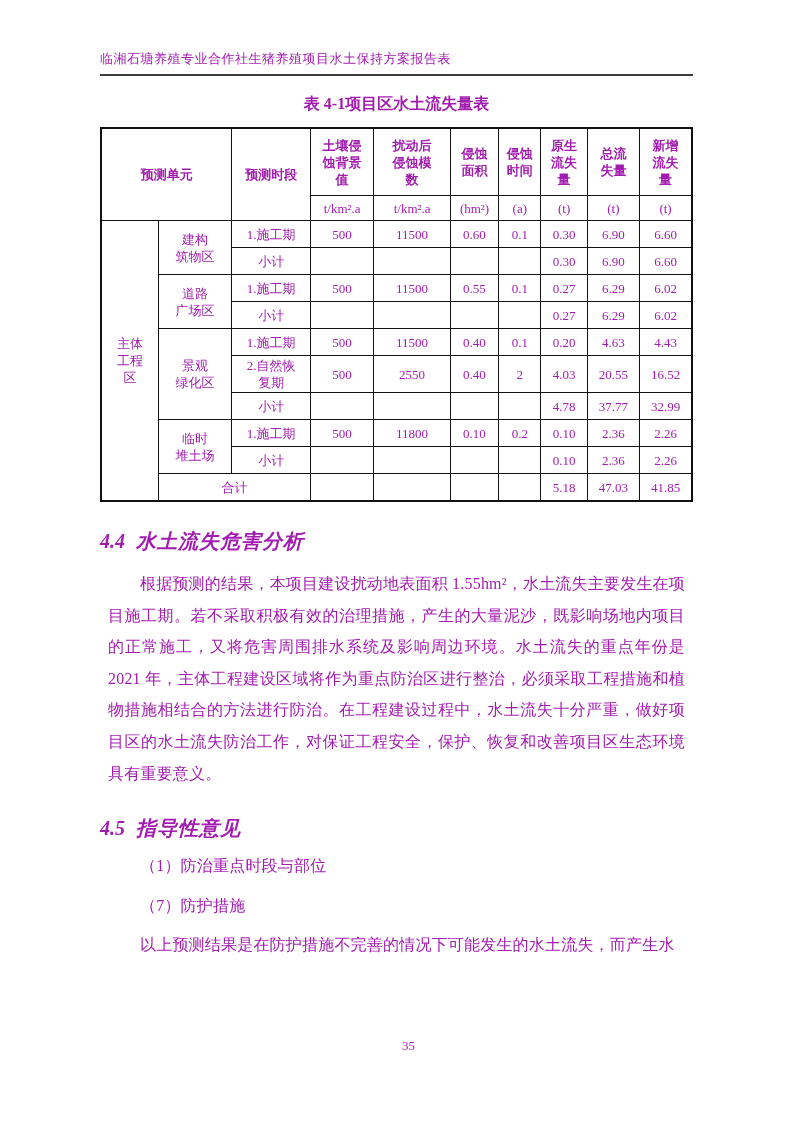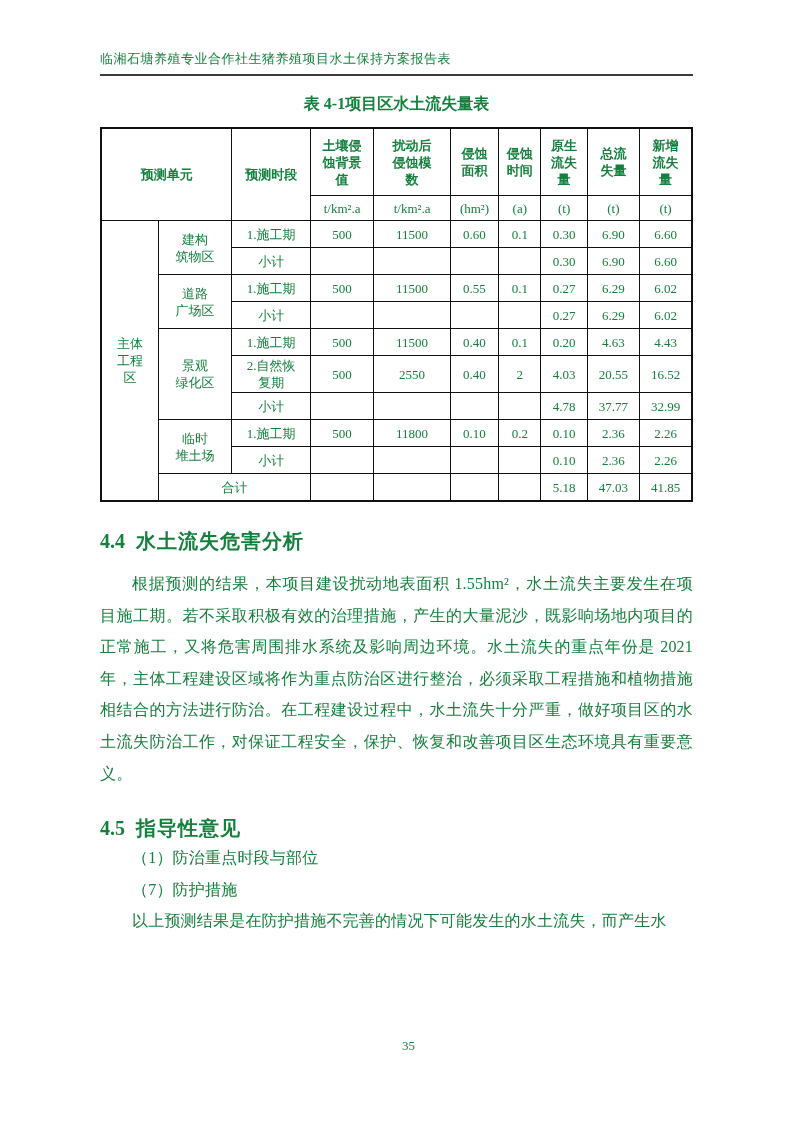--- a/index.html
+++ b/index.html
@@ -1,21 +1,21 @@
 <!DOCTYPE html>
 <html><head>
 <meta charset="utf-8">
 <style>
   html, body { margin: 0; padding: 0; background: #ffffff; }
   .page {
     position: relative;
     width: 793px;
     height: 1122px;
     background: #ffffff;
-    color: #15803d;
+    color: #a21caf;
     font-family: "Liberation Serif", "DejaVu Serif", serif;
     overflow: hidden;
   }
   .content { padding: 0 100px; }
 
   .doc-header {
     margin-top: 50px;
     font-size: 13px;
     letter-spacing: 0.5px;
     padding-bottom: 6px;
@@ -59,26 +59,27 @@
     font-weight: normal;
     height: 22px;
   }
   table.erosion thead tr.names th { height: 64px; }
   table.erosion tbody td { height: 24px; }
 
   h2.section-heading {
     margin: 26px 0 0 0;
     font-size: 20px;
     font-weight: bold;
+    font-style: italic;
   }
   h2.section-heading .h-num { font-family: "Liberation Serif", serif; margin-right: 11px; }
   h2.section-heading .h-text { font-family: "Liberation Sans", "DejaVu Sans", sans-serif; letter-spacing: 1px; }
 
   p.body-para {
-    margin: 0;
+    margin: 8px;
     font-size: 16px;
     line-height: 31.6px;
     text-align: justify;
     text-indent: 2em;
     letter-spacing: 0.2px;
   }
   p.body-para.first { margin-top: 13px; }
 
   .footer-page {
     position: absolute;

